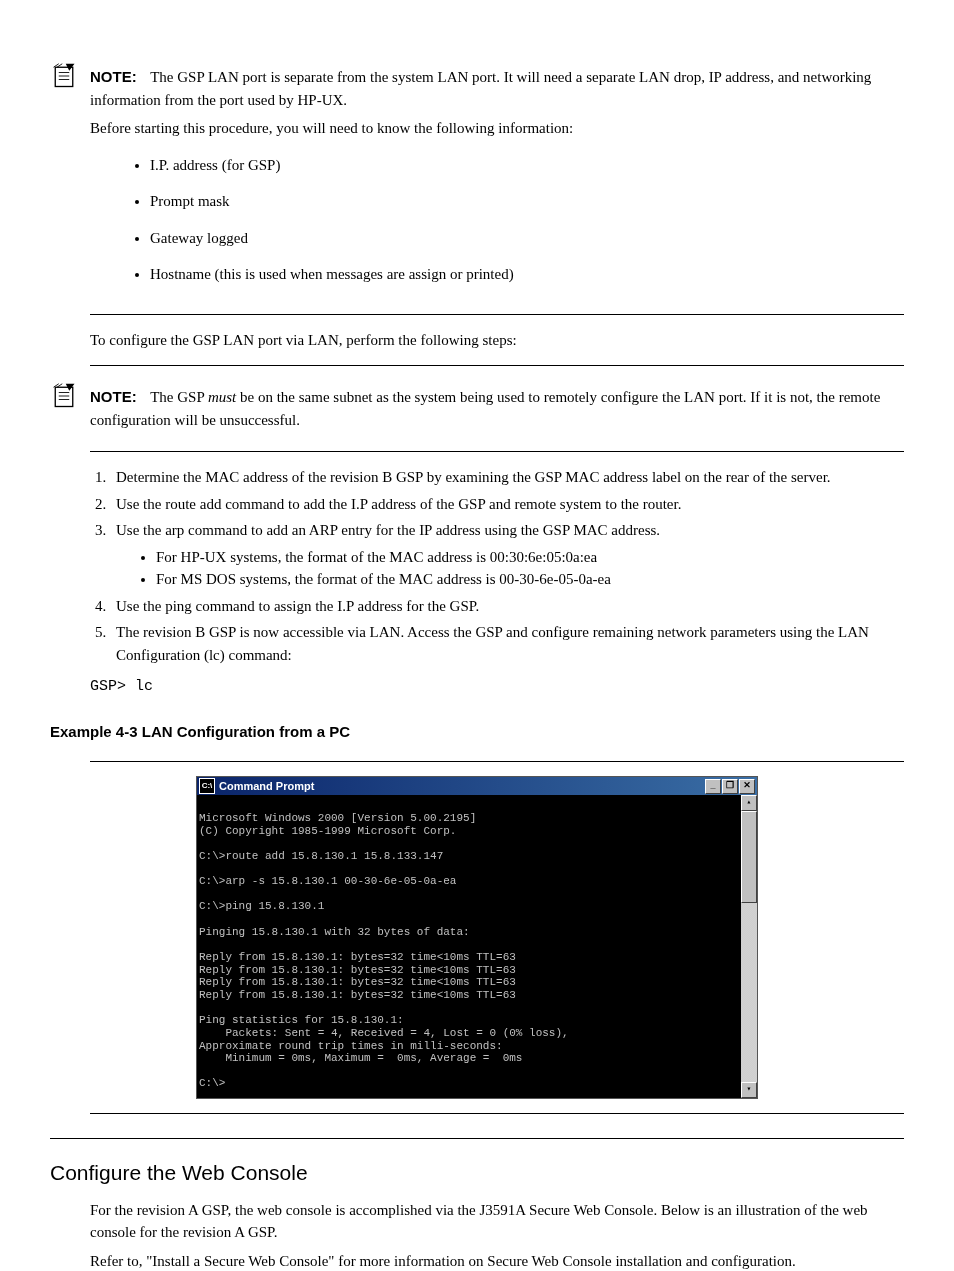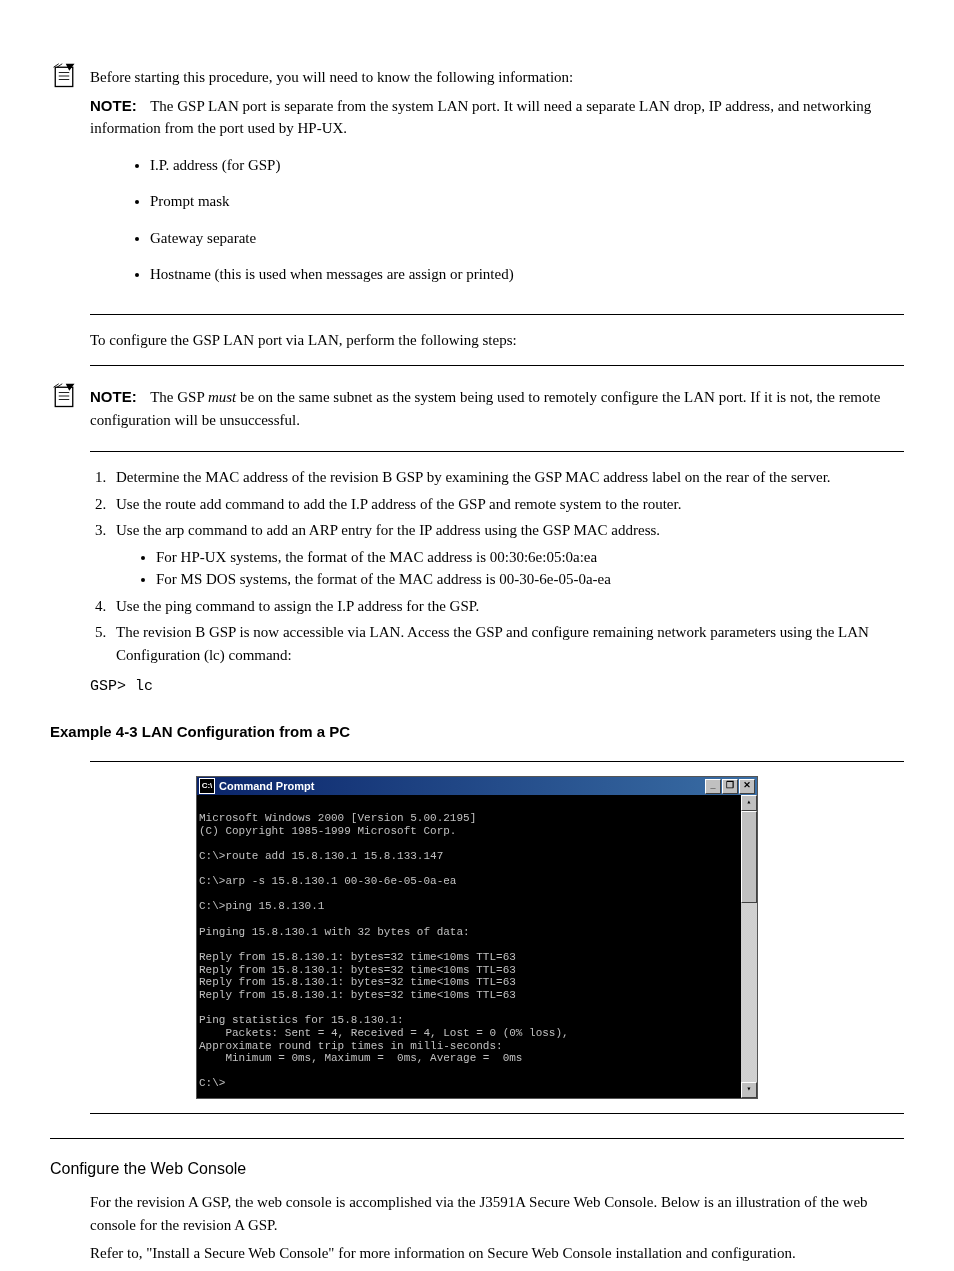--- a/index.html
+++ b/index.html
@@ -178,21 +178,21 @@
     right: 0;
     height: 90px;
     background: #c0c0c0;
     border: 1px solid #fff;
     border-right-color: #404040;
     border-bottom-color: #404040;
   }
   h2.section-heading {
     font-family: Arial, Helvetica, sans-serif;
     font-weight: normal;
-    font-size: 16px;
+    font-size: 21px;
     margin: 16px 0 10px 0;
   }
   p { margin: 6px 0; }
 </style>
 </head>
 <body>
 
 <div class="content">
 
   <div class="note-block">
@@ -201,29 +201,29 @@
         <rect x="6" y="6" width="20" height="22" fill="none" stroke="#000" stroke-width="1.5"></rect>
         <line x1="10" y1="12" x2="22" y2="12" stroke="#000" stroke-width="1"></line>
         <line x1="10" y1="16" x2="22" y2="16" stroke="#000" stroke-width="1"></line>
         <line x1="10" y1="20" x2="22" y2="20" stroke="#000" stroke-width="1"></line>
         <path d="M18 2 L28 2 L22 10 Z" fill="#000"></path>
         <line x1="4" y1="6" x2="10" y2="2" stroke="#000" stroke-width="1"></line>
         <line x1="8" y1="6" x2="14" y2="2" stroke="#000" stroke-width="1"></line>
       </svg>
     </div>
     <div class="note-body">
-      <p>Before starting this procedure, you will need to know the following information:</p>
       <p>
         <span class="note-label">NOTE:</span>
         <span>The GSP LAN port is separate from the system LAN port. It will need a separate LAN drop, IP address, and networking information from the port used by HP-UX.</span>
       </p>
+      <p>Before starting this procedure, you will need to know the following information:</p>
       <ul class="bullets">
         <li>I.P. address (for GSP)</li>
         <li>Prompt mask</li>
-        <li>Gateway separate</li>
+        <li>Gateway logged</li>
         <li>Hostname (this is used when messages are assign or printed)</li>
       </ul>
     </div>
   </div>
 
   <hr class="rule">
 
   <p class="inner">To configure the GSP LAN port via LAN, perform the following steps:</p>
 
   <hr class="rule">

